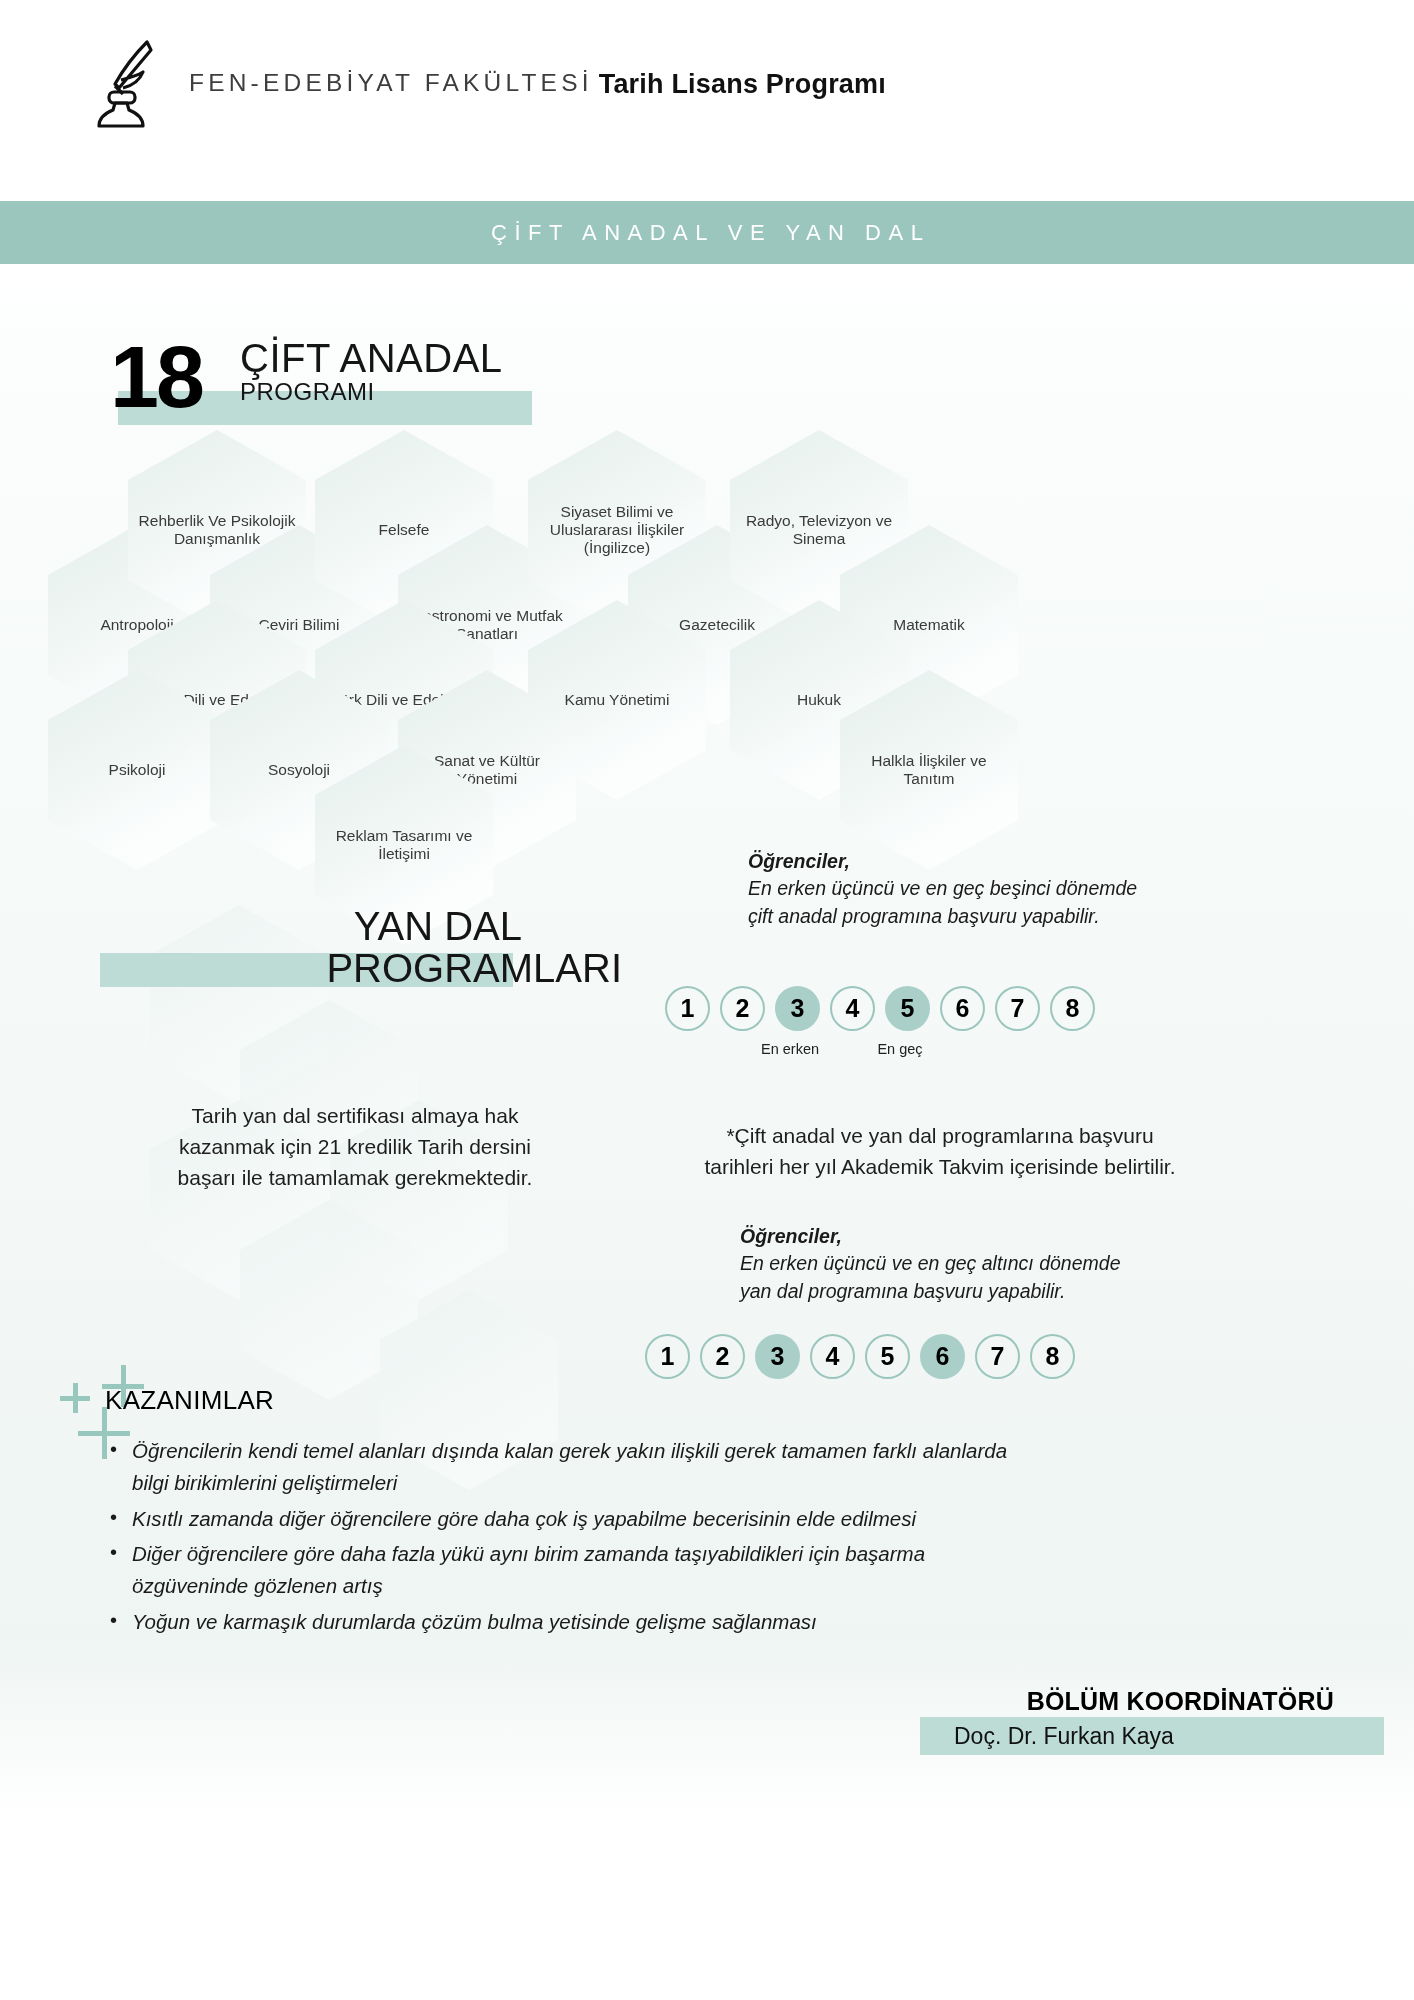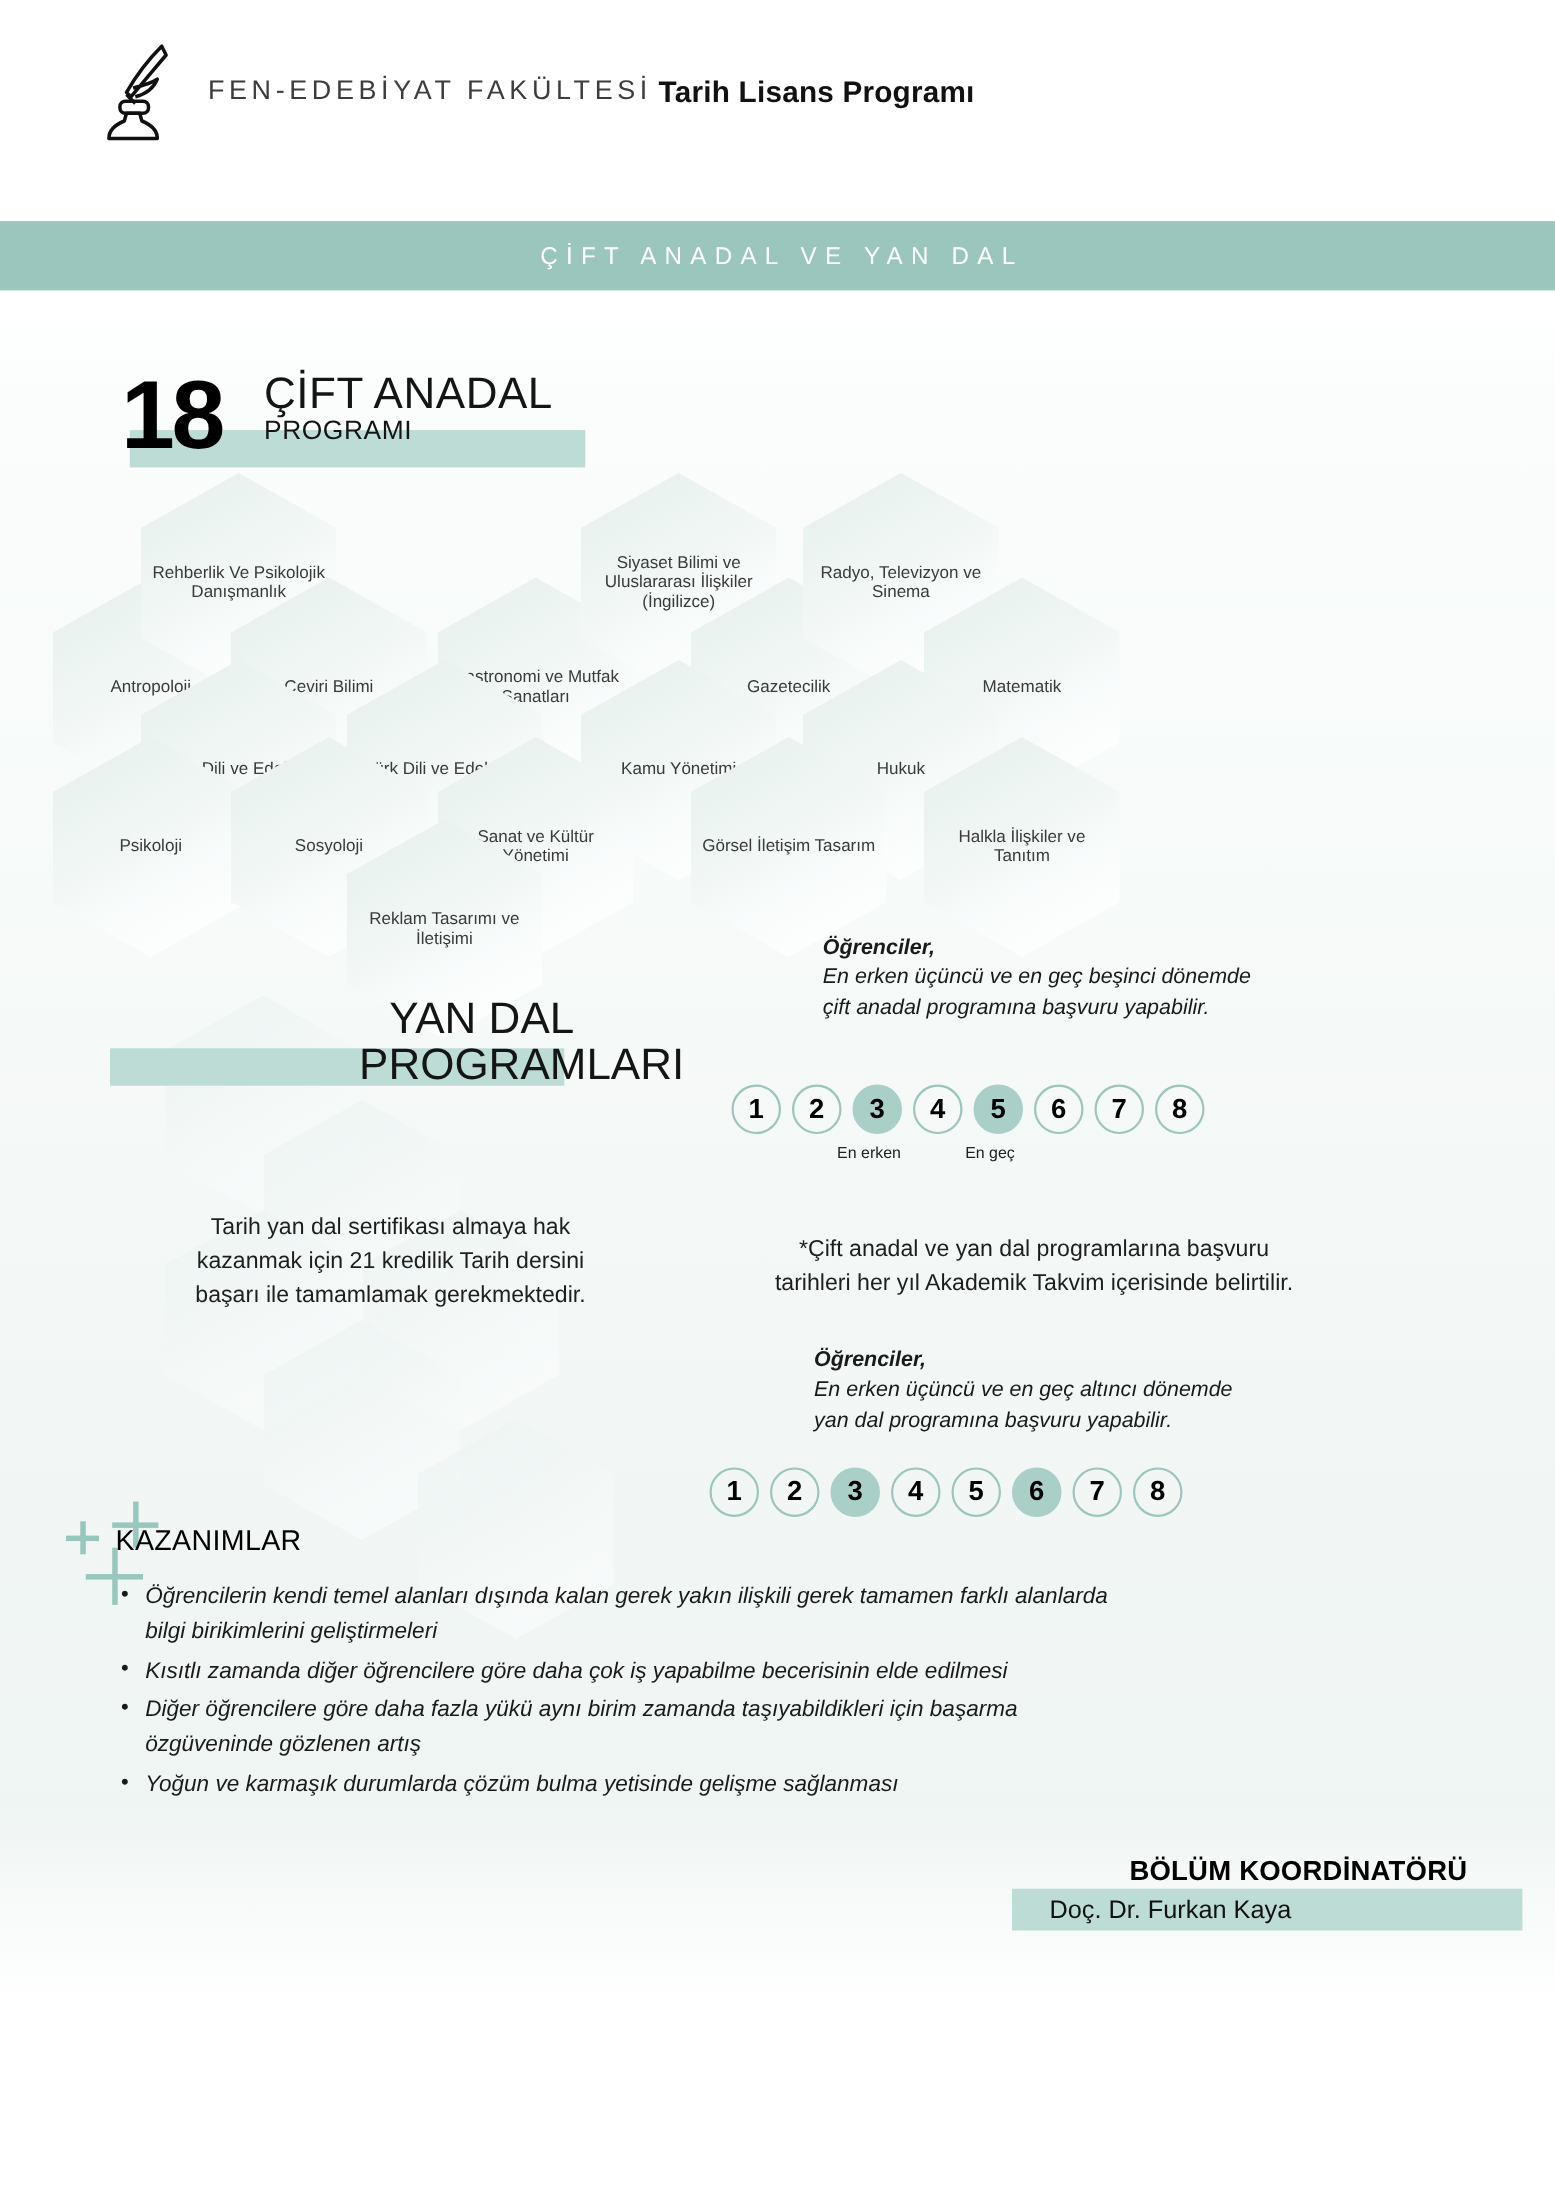--- a/index.html
+++ b/index.html
@@ -176,20 +176,23 @@
   <div class="hexwrap">
     <div class="hex" style="left:48px;  top:70px;">
         <span>Antropoloji</span>
       </div>
     <div class="hex" style="left:128px; top:-25px;">
         <span>Rehberlik Ve Psikolojik Danışmanlık</span>
       </div>
     <div class="hex" style="left:210px; top:70px;">
         <span>Çeviri Bilimi</span>
       </div>
+    <div class="hex" style="left:315px; top:-25px;">
+        <span>Felsefe</span>
+      </div>
     <div class="hex" style="left:398px; top:70px;">
         <span>Gastronomi ve Mutfak Sanatları</span>
       </div>
     <div class="hex" style="left:528px; top:-25px;">
         <span>Siyaset Bilimi ve Uluslararası İlişkiler (İngilizce)</span>
       </div>
     <div class="hex" style="left:628px; top:70px;">
         <span>Gazetecilik</span>
       </div>
     <div class="hex" style="left:730px; top:-25px;">
@@ -213,23 +216,20 @@
       </div>
 
     <div class="hex" style="left:48px;  top:215px;">
         <span>Psikoloji</span>
       </div>
     <div class="hex" style="left:210px; top:215px;">
         <span>Sosyoloji</span>
       </div>
     <div class="hex" style="left:398px; top:215px;">
         <span>Sanat ve Kültür Yönetimi</span>
-      </div>
-    <div class="hex" style="left:628px; top:215px;">
-        <span>Görsel İletişim Tasarım</span>
       </div>
     <div class="hex" style="left:840px; top:215px;">
         <span>Halkla İlişkiler ve Tanıtım</span>
       </div>
 
     <div class="hex" style="left:315px; top:290px;">
         <span>Reklam Tasarımı ve İletişimi</span>
       </div>
   </div>
 

